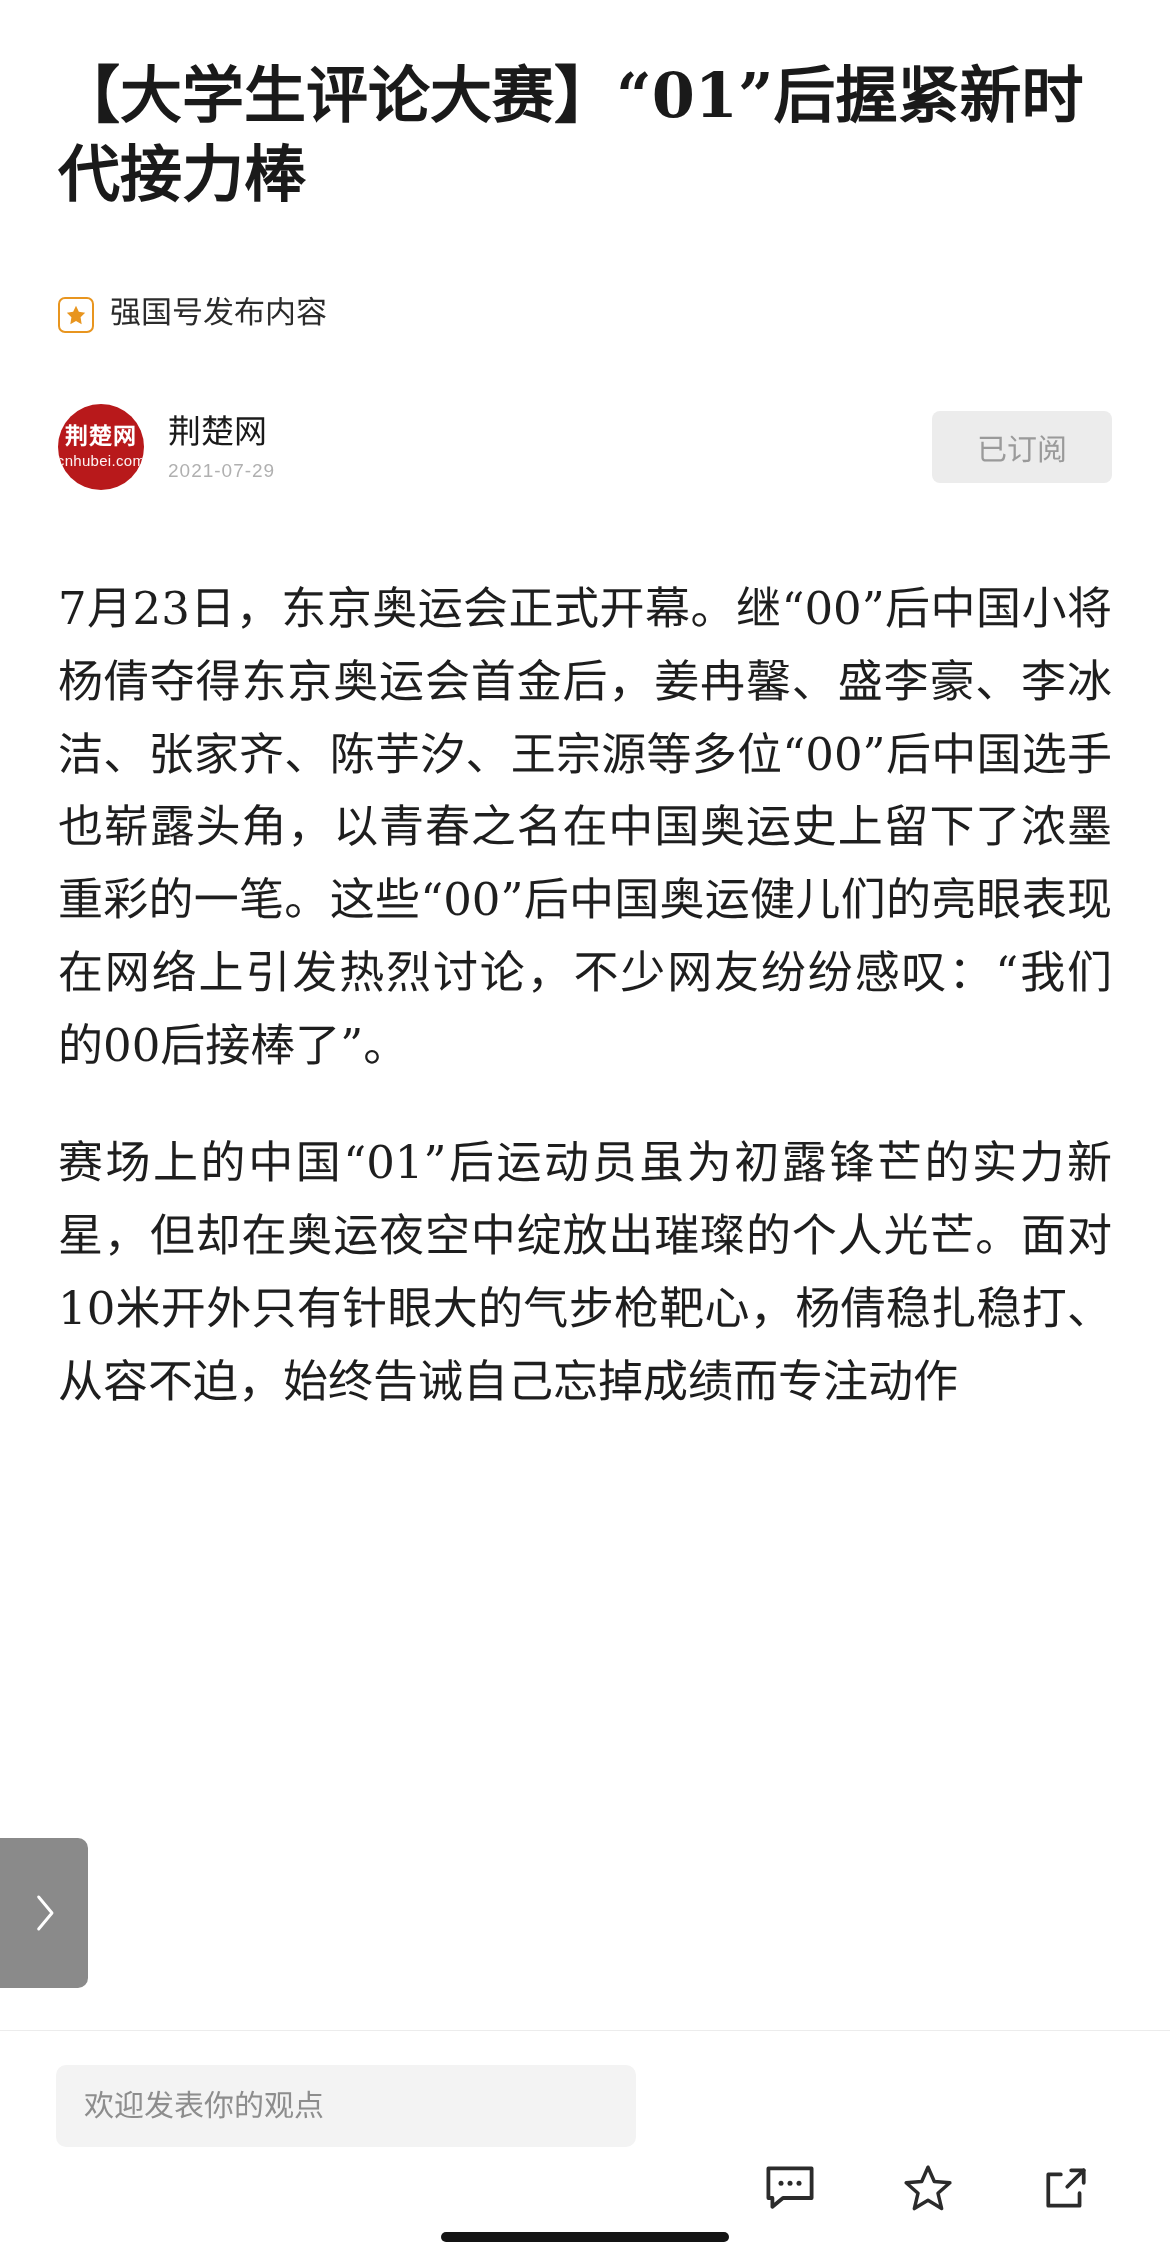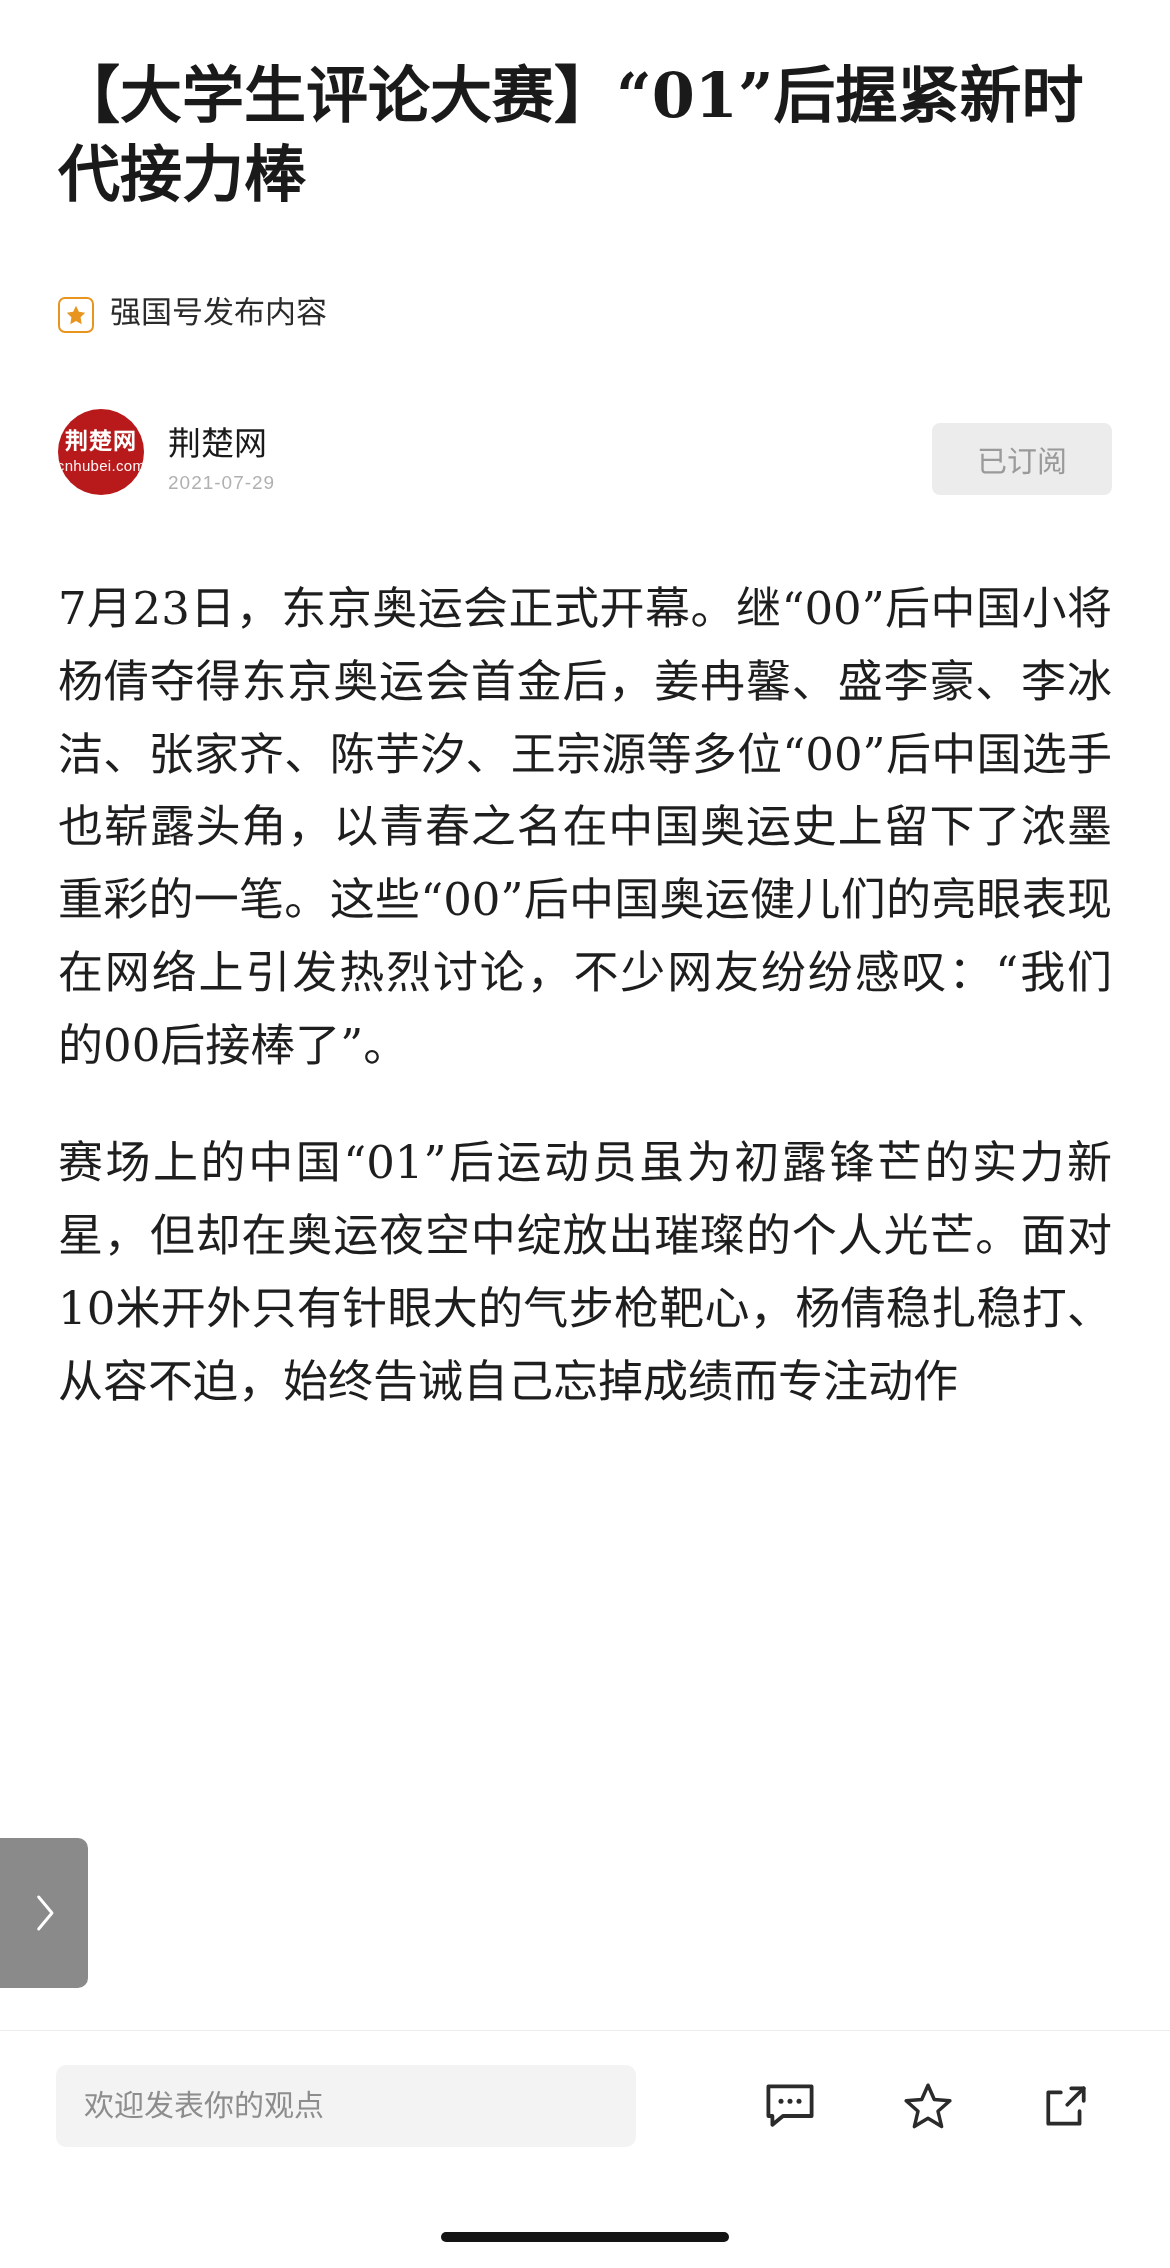--- a/index.html
+++ b/index.html
@@ -57,21 +57,21 @@
   .badge-icon svg { display: block; }
   .badge-text {
     font-size: 31px;
     color: #2b2b2b;
     line-height: 1;
   }
 
   
   .source-row {
     display: flex;
-    align-items: flex-end;
+    align-items: center;
     margin-top: 66px;
     height: 96px;
   }
   .avatar {
     width: 86px; height: 86px;
     border-radius: 50%;
     background: #b8191b;
     color: #fff;
     flex: none;
     display: flex;
@@ -170,20 +170,21 @@
   .bottom-bar {
     position: absolute;
     left: 0; bottom: 0;
     width: 1170px;
     height: 238px;
     background: #ffffff;
     border-top: 1px solid #ececec;
     display: flex;
     align-items: flex-start;
     padding: 34px 48px 0 56px;
+    flex-direction: column;
   }
   .comment-input {
     width: 580px;
     height: 82px;
     background: #f3f3f3;
     border: none;
     border-radius: 10px;
     padding: 0 28px;
     font-size: 30px;
     color: #8d8d8d;

